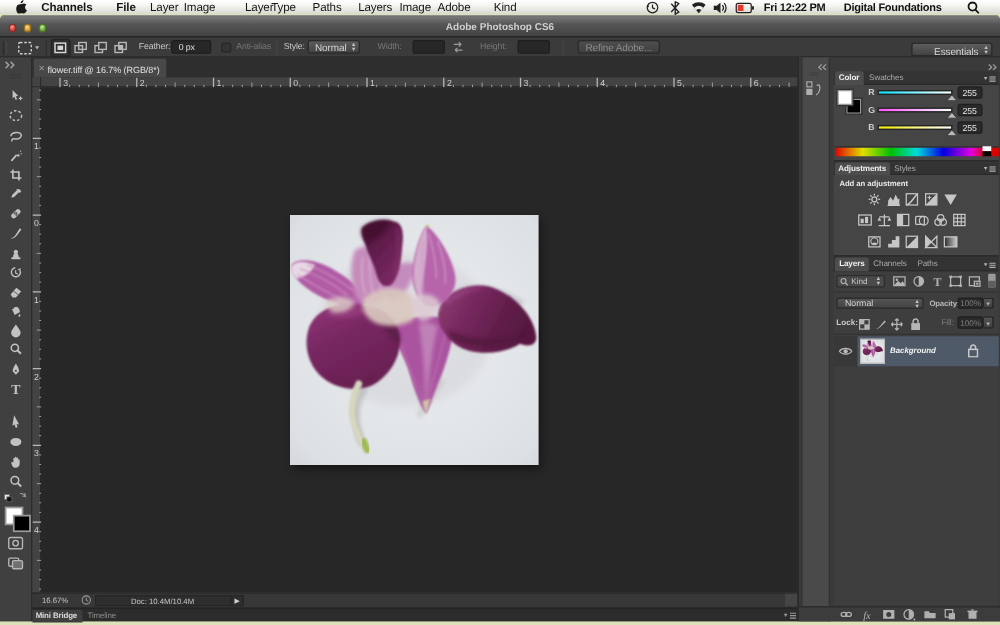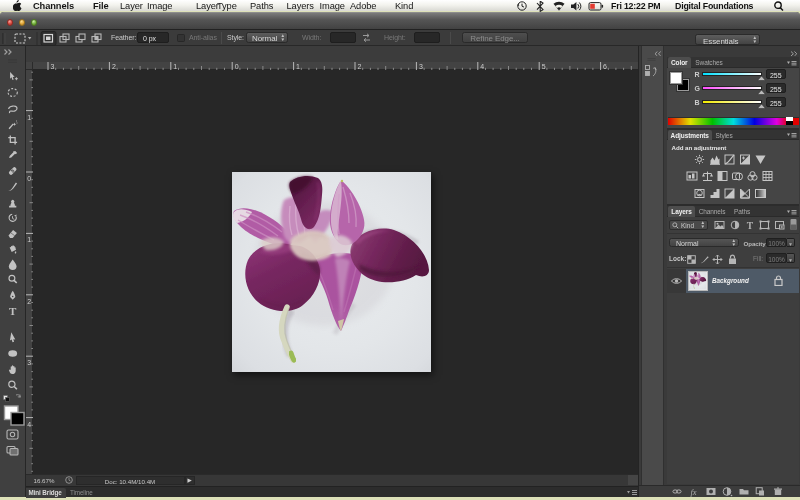--- a/index.html
+++ b/index.html
@@ -164,20 +164,21 @@
       </g>
 <text x="95" y="8" font-size="8.8" font-weight="600" fill="#111" font-family="Liberation Sans" letter-spacing="-0.2">Fri 12:22 PM</text>
 <text x="159" y="8" font-size="8.8" font-weight="600" fill="#111" font-family="Liberation Sans" letter-spacing="-0.2">Digital Foundations</text>
 <g transform="translate(258,0.4)" stroke="#111" fill="none" stroke-width="1.4">
         <circle cx="4" cy="3.8" r="3.2"></circle>
         <path d="M6.3 6.3 L9 9.2"></path>
       </g>
 </svg>
 <div id="pswin" class="abs">
 <div id="titlebar" class="abs">
+        <div id="titletext">Adobe Photoshop CS6</div>
 <div class="tl" style="left:6.5px;background:radial-gradient(circle at 38% 28%,#f5a29a,#d94a40 55%,#aa352c);border:0.5px solid #8c2b24;"></div>
 <div class="tl" style="left:18.5px;background:radial-gradient(circle at 38% 28%,#fbde92,#e2a83c 55%,#b07e26);border:0.5px solid #97701f;"></div>
 <div class="tl" style="left:30.5px;background:radial-gradient(circle at 38% 28%,#cbeea2,#78b544 55%,#558623);border:0.5px solid #4e7a20;"></div>
 </div>
 <div id="optbar" class="abs">
         <svg class="abs" style="left:0;top:0" width="110" height="17" viewBox="0 0 110 17">
           <rect x="2" y="3" width="1.5" height="11" fill="#2f2f2f"></rect>
           <rect x="4.5" y="3" width="1" height="11" fill="#474747"></rect>
           <rect x="15" y="4" width="10" height="9" rx="1" fill="none" stroke="#cfcfcf" stroke-width="1.1" stroke-dasharray="2 1.4"></rect>
           <path d="M28 7 l3.4 0 l-1.7 2.6 z" fill="#b5b5b5"></path>
@@ -201,22 +202,28 @@
         <span class="abs" style="left:227px;top:4px">Style:</span>
         <div class="drop" style="left:246px;width:42px;padding:1.8px 0 0 5px;font-size:8px;">Normal<span class="spn">▲<br>▼</span></div>
         <span class="abs grayed" style="left:302px;top:4px">Width:</span>
         <div class="inbox" style="left:330px;width:26px;"></div>
         <svg class="abs" style="left:360px;top:3.5px" width="13" height="10" viewBox="0 0 13 10">
           <path d="M3 2.5 H9 M9 2.5 L7 0.8 M9 2.5 L7 4.2 M10 7 H4 M4 7 L6 5.3 M4 7 L6 8.7" stroke="#9a9a9a" fill="none" stroke-width="1"></path>
         </svg>
         <span class="abs grayed" style="left:384px;top:4px">Height:</span>
         <div class="inbox" style="left:414px;width:26px;"></div>
         <div class="obsep" style="left:450px"></div>
-        <div class="drop" style="left:462px;width:66px;text-align:center;padding-top:1.8px;color:#8d8d8d;background:linear-gradient(#4e4e4e,#404040);font-size:8px;">Refine Edge...</div>
-        <div class="drop" style="left:695px;top:4.5px;width:65px;padding:1.8px 0 0 7px;font-size:8px;">Essentials<span class="spn">▲<br>▼</span></div>
+        <div class="drop" style="left:462px;width:66px;text-align:center;padding-top:1.8px;color:#8d8d8d;background:linear-gradient(#4e4e4e,#404040);font-size:8px;">Refine Adobe...</div>
+        <div class="drop" style="left:729px;top:4.5px;width:65px;padding:1.8px 0 0 7px;font-size:8px;text-align:center;">Essentials<span class="spn">▲<br>▼</span></div>
+      </div>
+      <div id="tabrow" class="abs">
+        <div id="doctab">
+          <span class="abs" style="left:3.5px;top:4px;color:#9a9a9a;font-size:6.5px;">✕</span>
+          <span class="abs" style="left:11px;top:3.8px;">flower.tiff @ 16.7% (RGB/8*)</span>
+        </div>
       </div>
 <div id="toolstrip" class="abs">
         <svg width="25" height="451" viewBox="0 0 25 451">
           <g stroke="#9f9f9f" stroke-width="1.2" fill="none">
             <path d="M4.5 3.5 l2.5 2.5 l-2.5 2.5 M8.5 3.5 l2.5 2.5 l-2.5 2.5"></path>
           </g>
           <rect x="8" y="13.5" width="9" height="0.8" fill="#373737"></rect>
           <rect x="8" y="15.8" width="9" height="0.8" fill="#373737"></rect>
           <g transform="translate(12.7,30.5)">
             <path d="M-2.6 -4.5 L-2.6 2.2 L-1.2 0.8 L-0.2 3.4 L1 2.9 L0 0.4 L1.9 0.2 Z" fill="#c2c2c2"></path>

